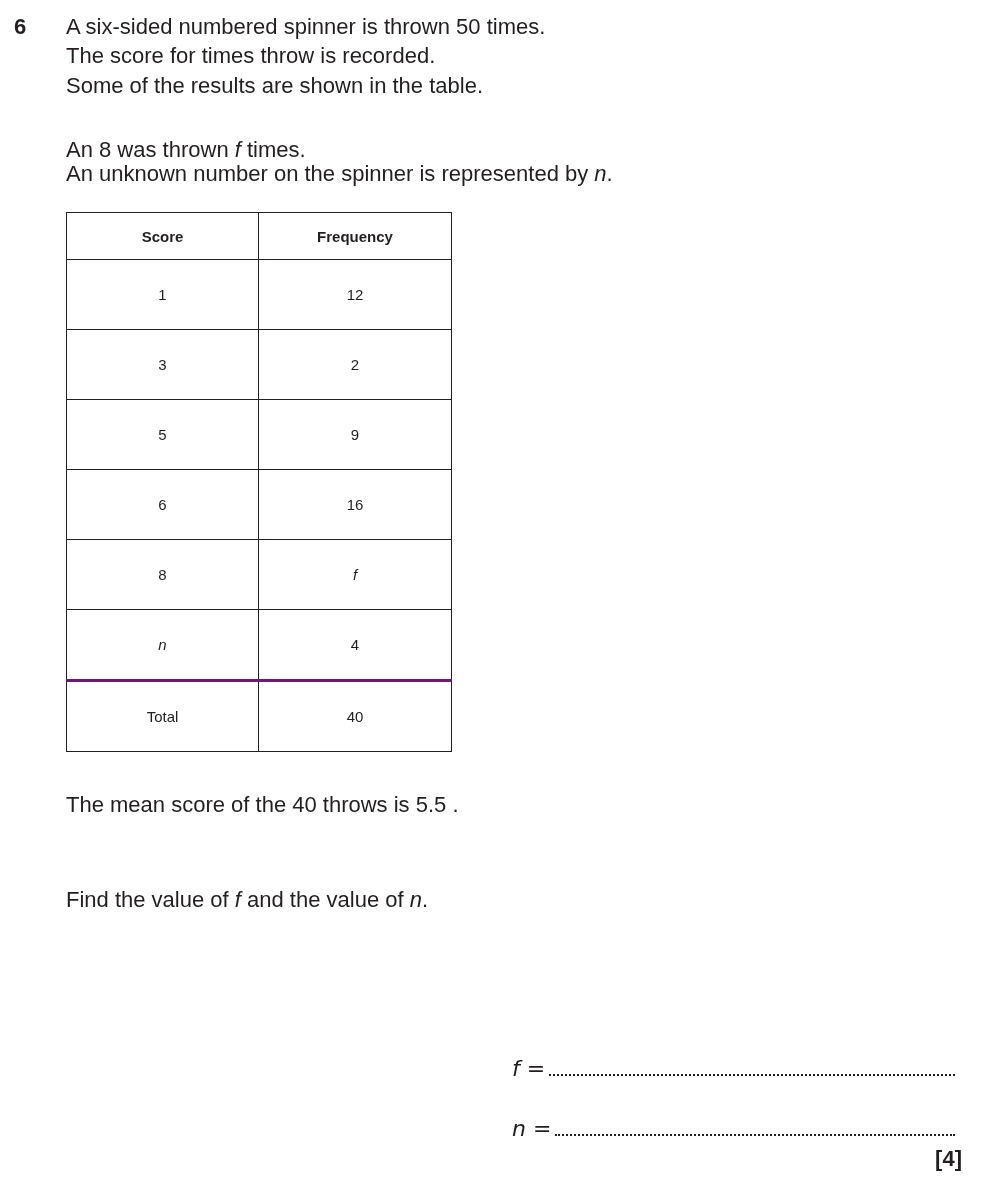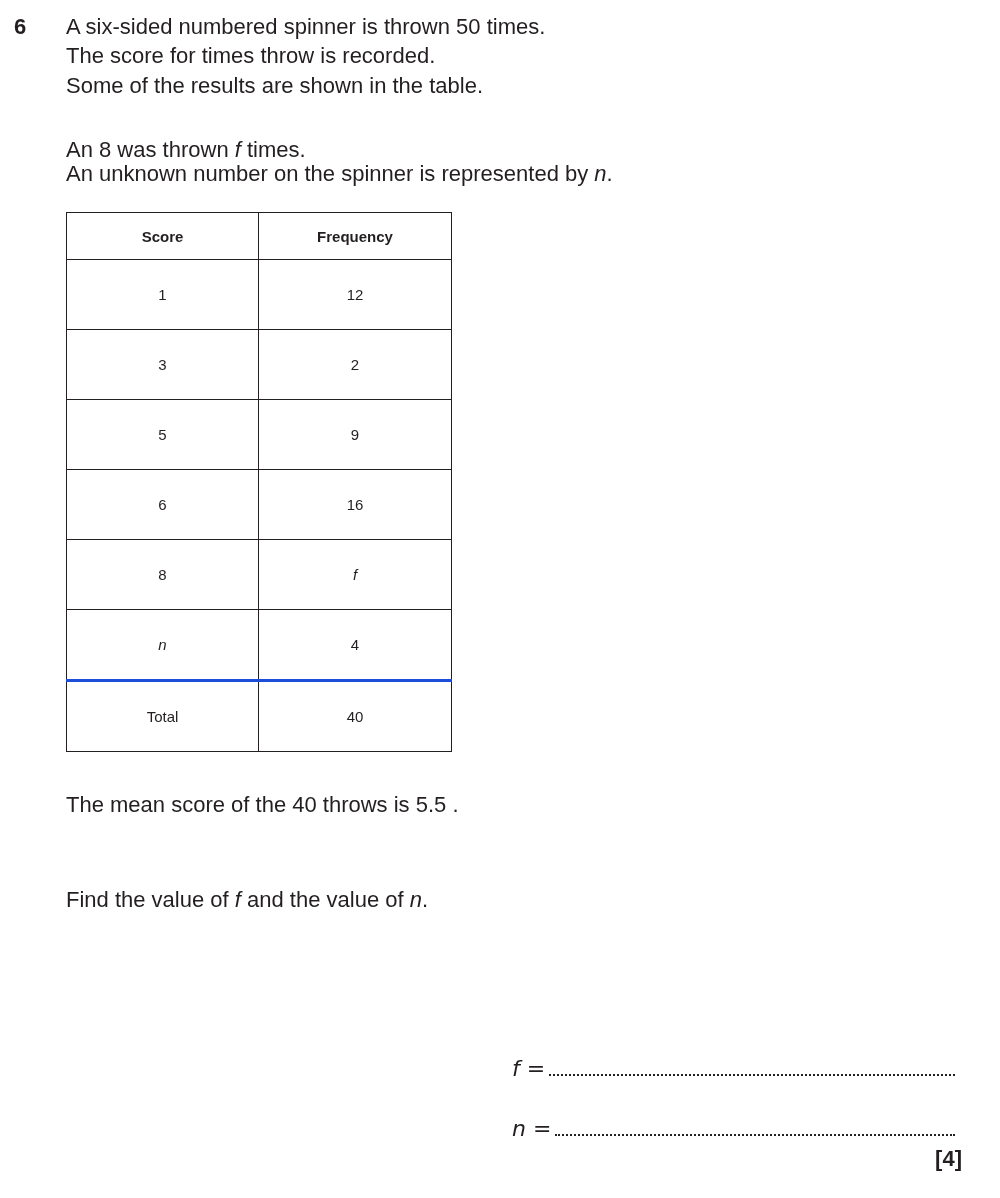--- a/index.html
+++ b/index.html
@@ -21,21 +21,21 @@
     font-size: 15px;
   }
   table.freq td, table.freq th {
     border: 1.5px solid #231f20;
     text-align: center; padding: 0;
   }
   table.freq th { height: 46px; font-weight: bold; }
   table.freq td { height: 69px; }
   table.freq col.c1 { width: 192px; }
   table.freq col.c2 { width: 193px; }
-  table.freq tr.total td { border-top: 3px solid #1d4ed8; }
+  table.freq tr.total td { border-top: 3px solid #701a75; }
   .italic { font-style: italic; }
   .answer {
     position: absolute; font-size: 22px; white-space: nowrap;
     font-family: "DejaVu Sans", sans-serif;
   }
   .answer .var { font-style: italic; }
   .dots {
     display: inline-block; border-bottom: 2px dotted #231f20;
     vertical-align: baseline; height: 0; margin-left: 4px;
   }

